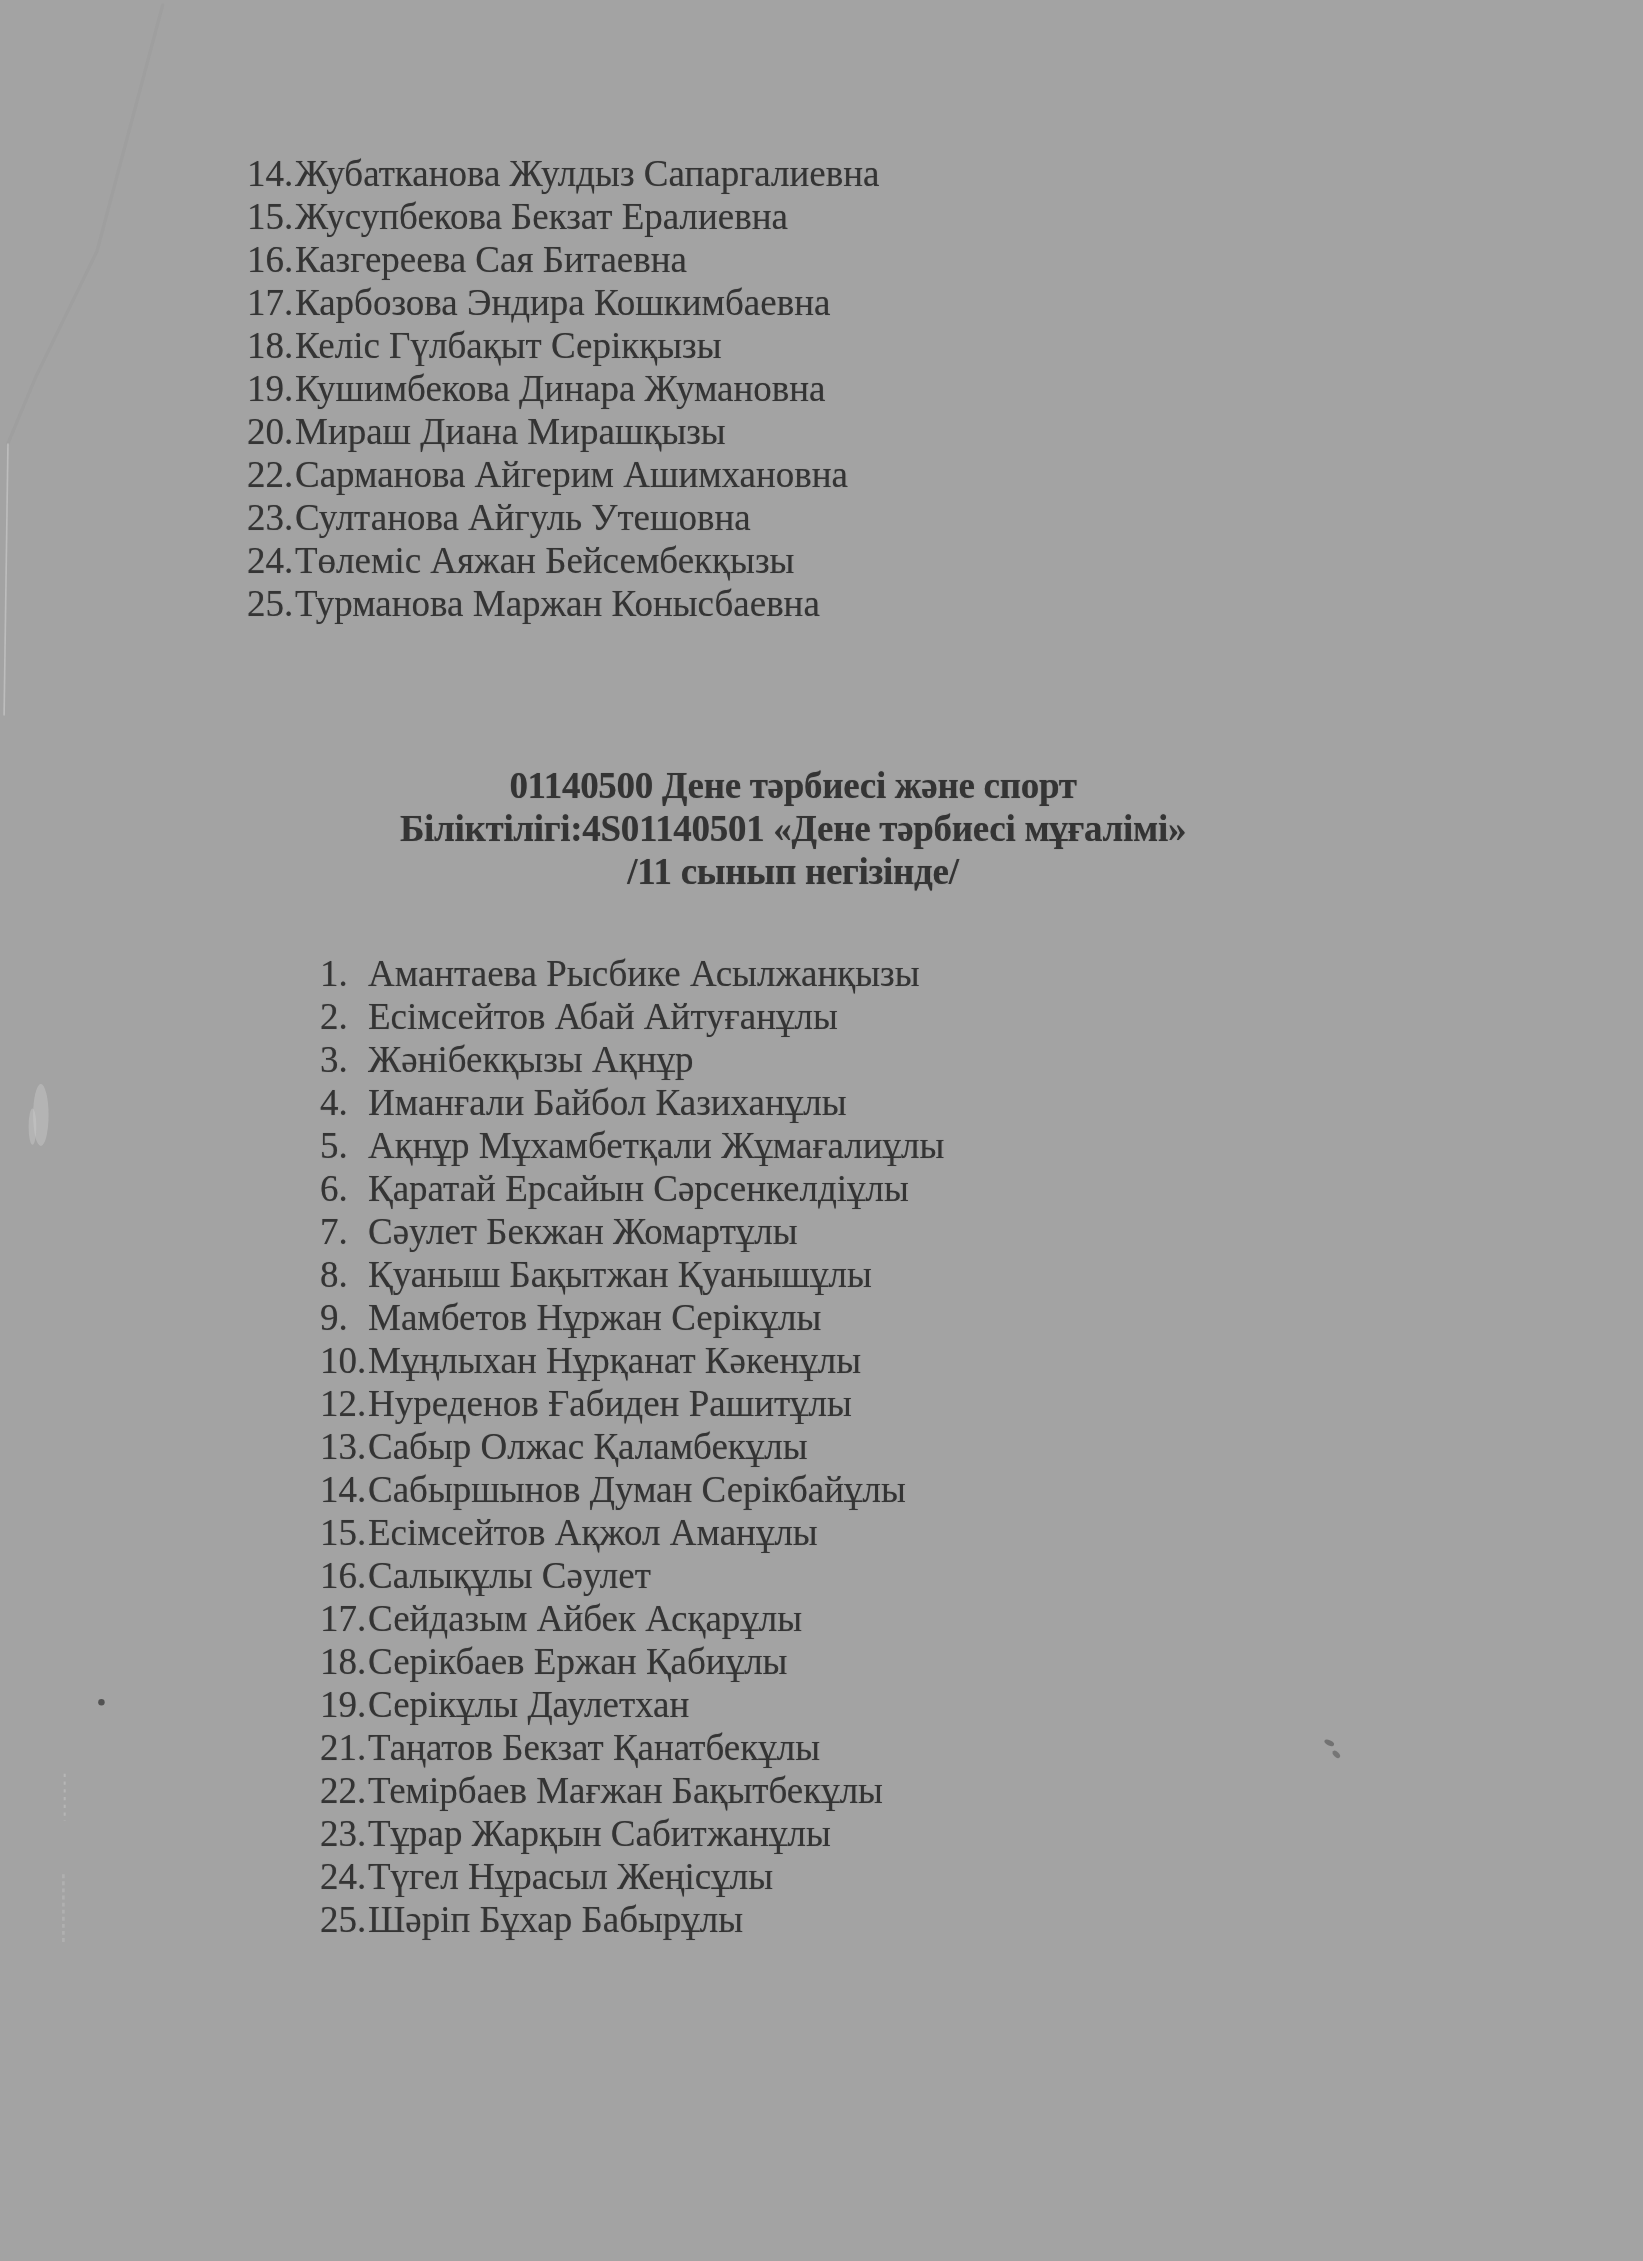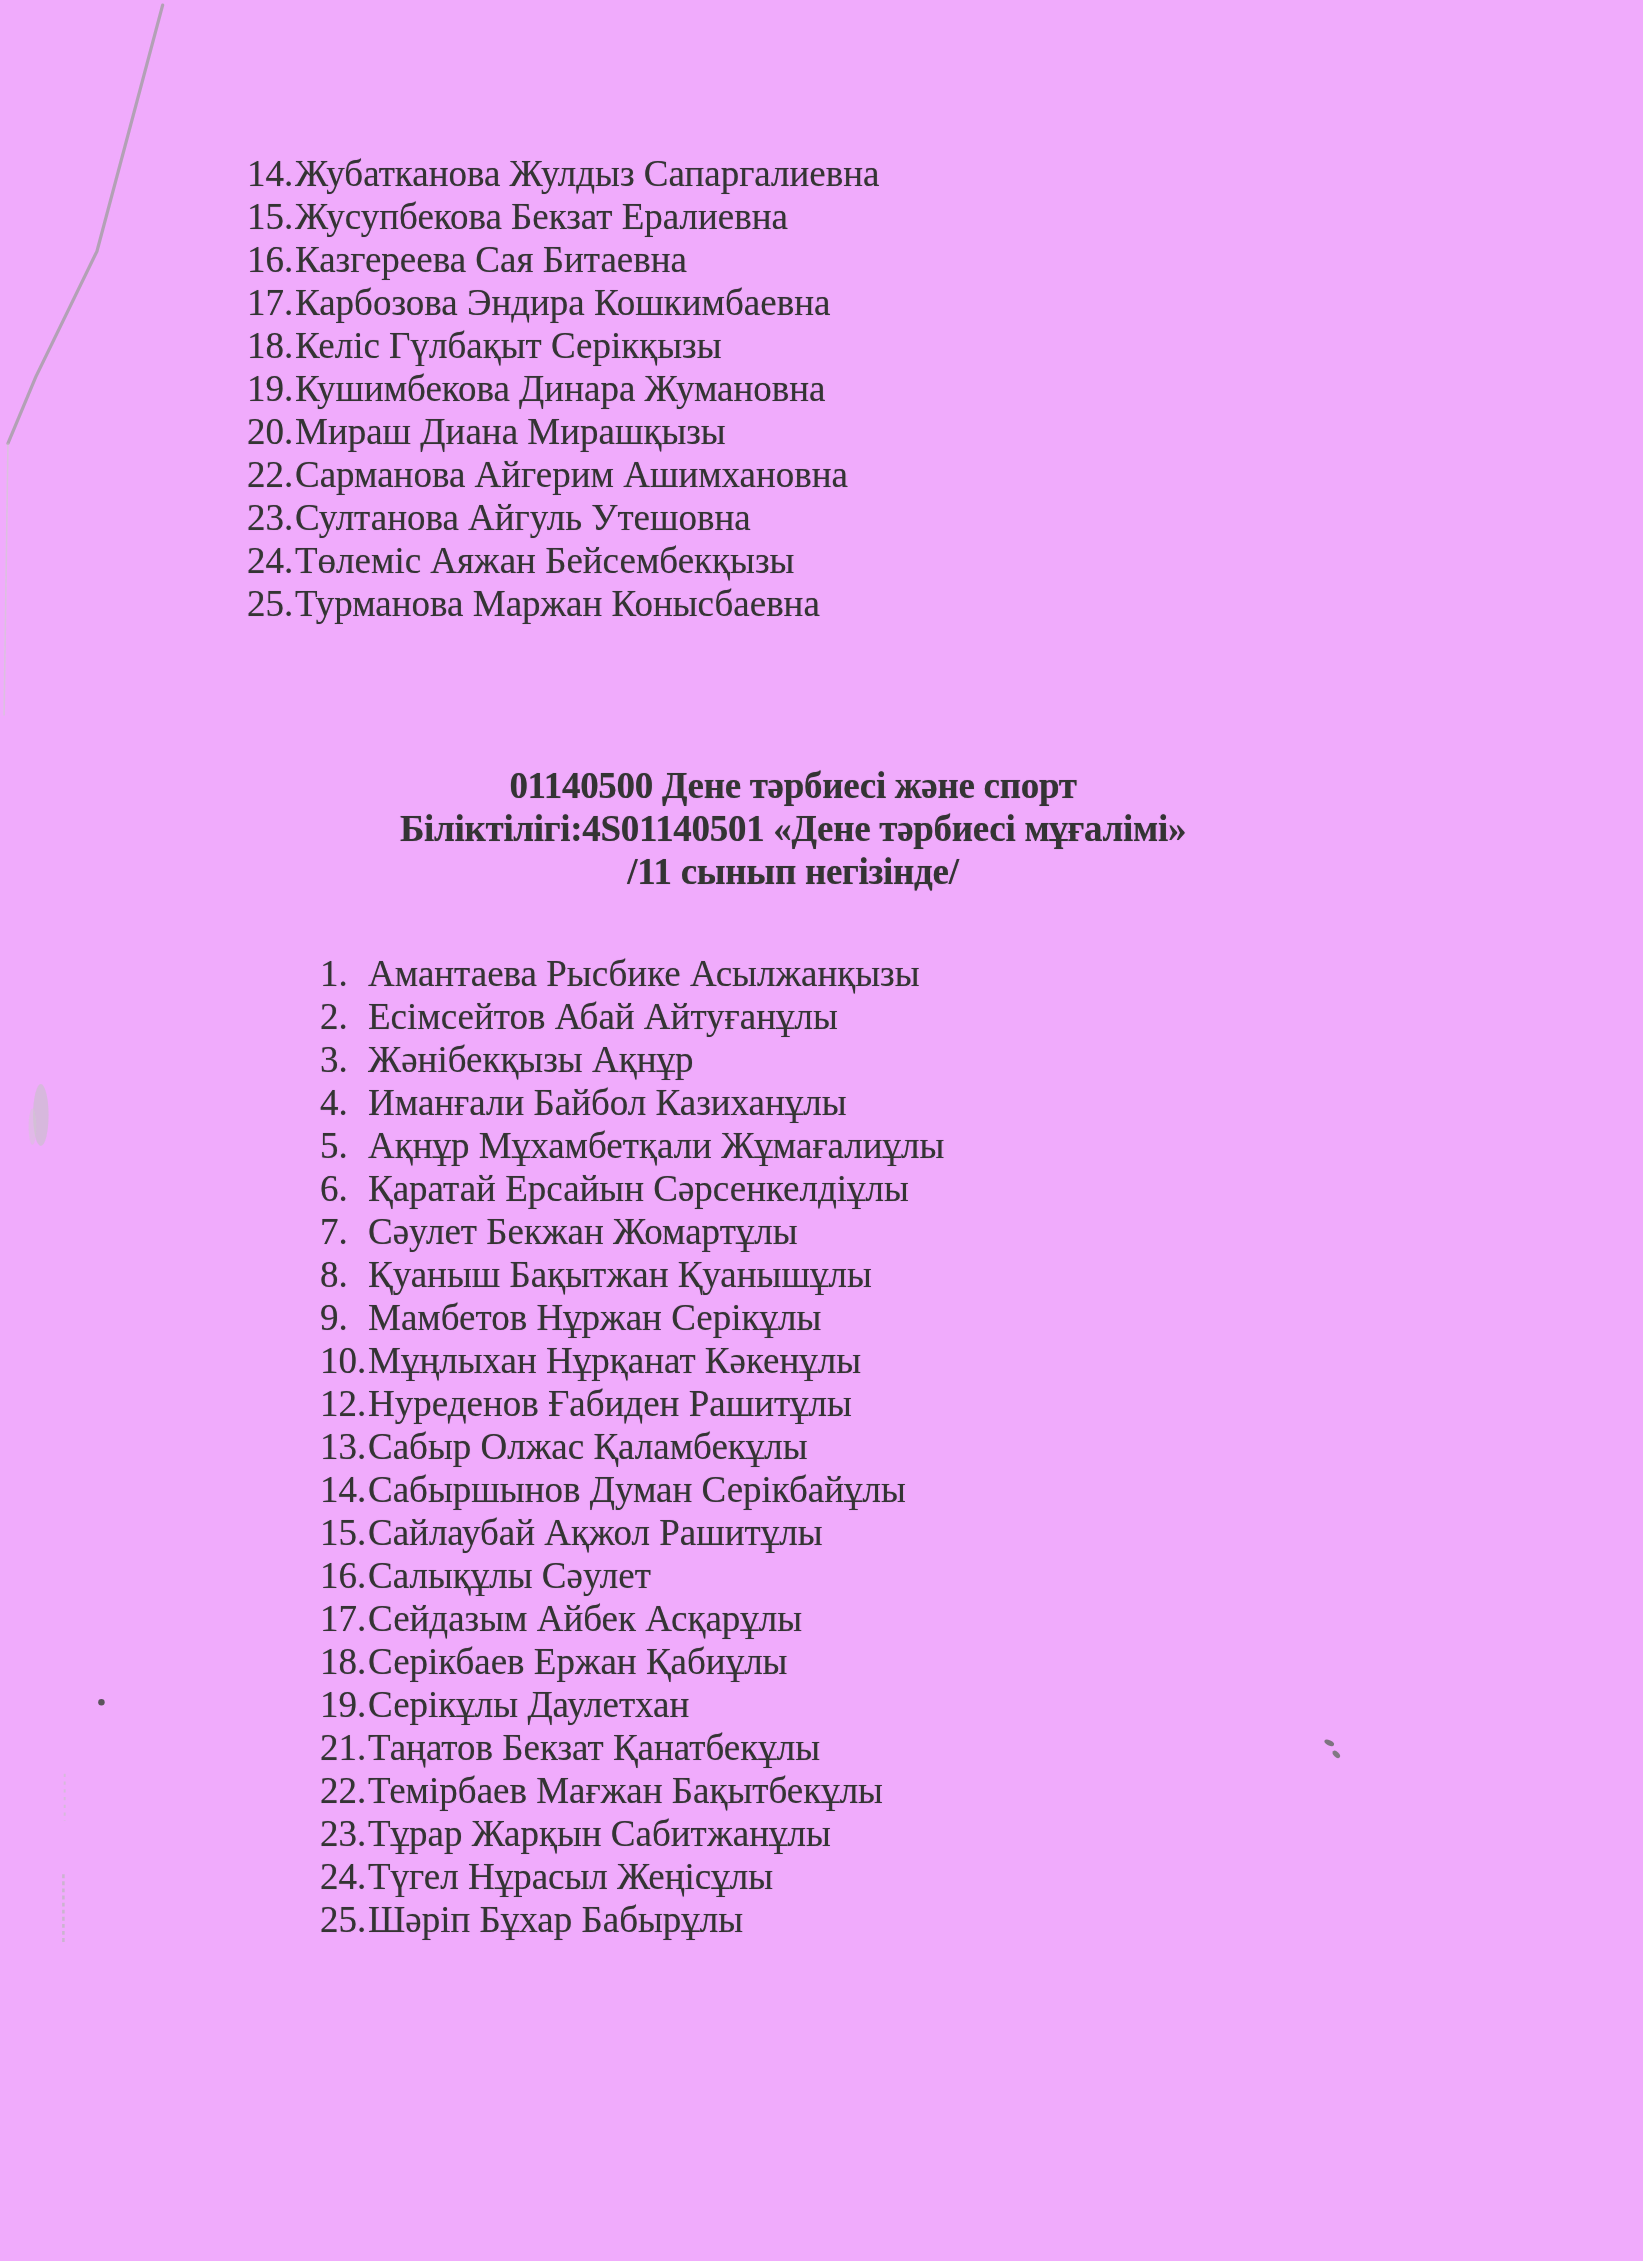--- a/index.html
+++ b/index.html
@@ -51,21 +51,21 @@
     font-weight: bold;
     letter-spacing: -0.3px;
     text-shadow: 0 0 0.8px rgba(45,45,45,0.5);
     white-space: nowrap;
   }
   .h-line { margin: 0; }
 </style>
 </head>
 <body>
 
-<div class="page" style="background: #f0abfc; color: rgb(52, 52, 52);">
+<div class="page" style="background: #a3a3a3; color: rgb(52, 52, 52);">
 
   <svg class="artifacts" width="1644" height="2261" viewBox="0 0 2550 3508">
     <polyline points="252,8 150,390 55,585 12,688" fill="none" stroke="#9e9e9e" stroke-width="5" stroke-linecap="round" opacity="0.75"></polyline>
     <line x1="12" y1="688" x2="6" y2="1110" stroke="#cfcfcf" stroke-width="2.5" opacity="0.6"></line>
     <ellipse cx="63" cy="1730" rx="12" ry="48" fill="#c2c2c2" opacity="0.55"></ellipse>
     <ellipse cx="50" cy="1748" rx="6" ry="28" fill="#cccccc" opacity="0.4"></ellipse>
     <circle cx="157" cy="2641" r="5" fill="#4a4a4a" opacity="0.9"></circle>
     <ellipse cx="2062" cy="2704" rx="8" ry="4" transform="rotate(25 2062 2704)" fill="#6a6a6a" opacity="0.85"></ellipse>
     <ellipse cx="2073" cy="2722" rx="7" ry="4" transform="rotate(45 2073 2722)" fill="#6f6f6f" opacity="0.85"></ellipse>
     <line x1="100" y1="2752" x2="100" y2="2825" stroke="#c4c4c4" stroke-width="3" stroke-dasharray="5 7" opacity="0.6"></line>
@@ -126,21 +126,21 @@
 
       <li class="row"><span class="num">10.</span><span class="nm">Мұңлыхан Нұрқанат Кәкенұлы</span></li>
 
 
       <li class="row"><span class="num">12.</span><span class="nm">Нуреденов Ғабиден Рашитұлы</span></li>
 
       <li class="row"><span class="num">13.</span><span class="nm">Сабыр Олжас Қаламбекұлы</span></li>
 
       <li class="row"><span class="num">14.</span><span class="nm">Сабыршынов Думан Серікбайұлы</span></li>
 
-      <li class="row"><span class="num">15.</span><span class="nm">Сайлаубай Ақжол Рашитұлы</span></li>
+      <li class="row"><span class="num">15.</span><span class="nm">Есімсейтов Ақжол Аманұлы</span></li>
 
       <li class="row"><span class="num">16.</span><span class="nm">Салықұлы Сәулет</span></li>
 
       <li class="row"><span class="num">17.</span><span class="nm">Сейдазым Айбек Асқарұлы</span></li>
 
       <li class="row"><span class="num">18.</span><span class="nm">Серікбаев Ержан Қабиұлы</span></li>
 
       <li class="row"><span class="num">19.</span><span class="nm">Серікұлы Даулетхан</span></li>
 
 

